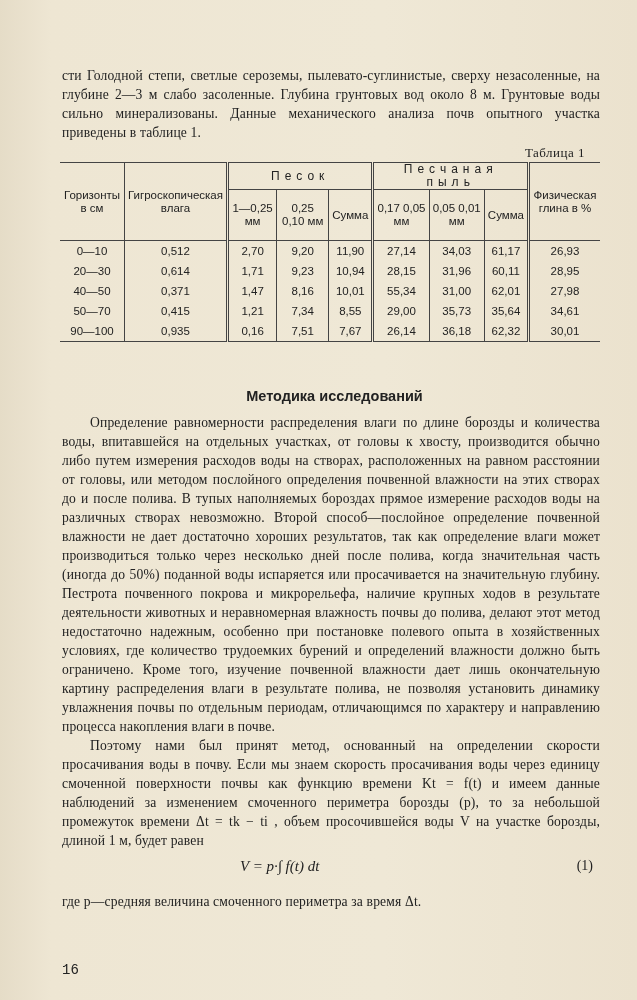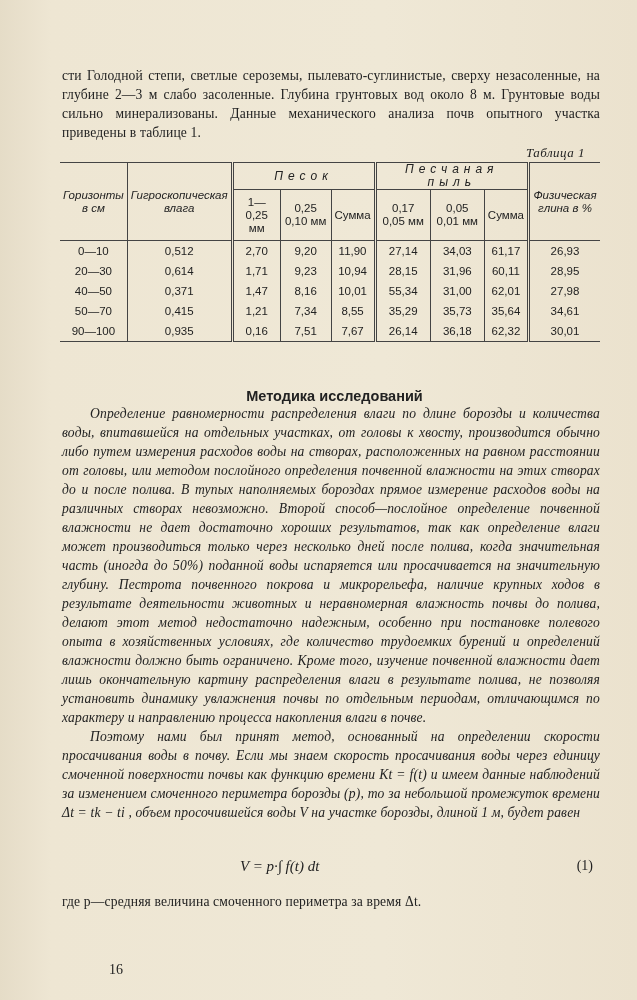--- a/index.html
+++ b/index.html
@@ -16,47 +16,47 @@
   }
   .text {
     position: absolute; left: 62px; width: 538px;
     font-size: 13.6px; line-height: 19px; text-align: justify;
     letter-spacing: 0.15px;
   }
   .text p { margin: 0; text-indent: 28px; }
   .text p.noindent { text-indent: 0; }
   .caption {
     position: absolute; right: 52px; top: 145px;
-    font-style: italic; font-size: 13px; letter-spacing: 0.5px;
+    font-size: 13px; letter-spacing: 0.5px;
   }
   table.t1 {
     position: absolute; left: 60px; top: 162px; width: 540px;
     border-collapse: collapse; font-size: 11.5px; line-height: 13px;
     font-family: "Liberation Sans", "DejaVu Sans", sans-serif;
   }
   table.t1 th, table.t1 td { padding: 0 3px; text-align: center; vertical-align: middle; font-weight: normal; }
-  table.t1 thead tr.h1 th { height: 20px; font-style: italic; }
+  table.t1 thead tr.h1 th { height: 20px; }
   table.t1 thead tr.h2 th { height: 50px; }
   table.t1 thead { border-top: 1px solid #444; border-bottom: 1px solid #444; }
   table.t1 thead tr.h1 th.grp { border-bottom: 1px solid #444; letter-spacing: 5px; font-size: 12px; }
   table.t1 .vb { border-left: 1px solid #444; }
   table.t1 .dvb { border-left: 3px double #444; }
   table.t1 tbody tr:first-child td { }
   table.t1 tbody td { height: 20px; font-size: 11.5px; }
   table.t1 tbody { border-bottom: 1px solid #444; }
   h2.sec {
     position: absolute; left: 0; width: 637px; top: 372px;
     text-align: center; font-weight: bold; font-size: 14.5px; margin: 16px;
     font-family: "Liberation Sans", "DejaVu Sans", sans-serif;
   }
   .formula {
     position: absolute; left: 240px; top: 858px; font-size: 15px; font-style: italic;
   }
   .eqno { position: absolute; right: 44px; top: 858px; font-size: 14px; }
-  .pagenum { position: absolute; left: 62px; top: 962px; font-size: 14px; font-family: Liberation Serif, serif; margin-left: 47px; }
+  .pagenum { position: absolute; left: 62px; top: 962px; font-size: 14px; font-family: Liberation Mono, monospace; }
 </style>
 </head>
 <body>
 
 <div class="page">
 
   <div class="text" style="top:66px;">
     <p class="noindent">сти Голодной степи, светлые сероземы, пылевато-суглинистые, сверху незасоленные, на глубине 2—3 м слабо засоленные. Глубина грунтовых вод около 8 м. Грунтовые воды сильно минерализованы. Данные механического анализа почв опытного участка приведены в таблице 1.</p>
   </div>
 
@@ -113,42 +113,42 @@
         <td class="vb">31,00</td>
         <td class="vb">62,01</td>
         <td class="dvb">27,98</td>
       </tr>
       <tr>
         <td>50—70</td>
         <td class="vb">0,415</td>
         <td class="dvb">1,21</td>
         <td class="vb">7,34</td>
         <td class="vb">8,55</td>
-        <td class="dvb">35,29</td>
+        <td class="dvb">29,00</td>
         <td class="vb">35,73</td>
         <td class="vb">35,64</td>
         <td class="dvb">34,61</td>
       </tr>
       <tr>
         <td>90—100</td>
         <td class="vb">0,935</td>
         <td class="dvb">0,16</td>
         <td class="vb">7,51</td>
         <td class="vb">7,67</td>
         <td class="dvb">26,14</td>
         <td class="vb">36,18</td>
         <td class="vb">62,32</td>
         <td class="dvb">30,01</td>
       </tr>
     </tbody>
   </table>
 
   <h2 class="sec">Методика исследований</h2>
 
-  <div class="text" style="top:404px;font-style:italic;">
+  <div class="text" style="top:413px;">
     <p>Определение равномерности распределения влаги по длине борозды и количества воды, впитавшейся на отдельных участках, от головы к хвосту, производится обычно либо путем измерения расходов воды на створах, расположенных на равном расстоянии от головы, или методом послойного определения почвенной влажности на этих створах до и после полива. В тупых наполняемых бороздах прямое измерение расходов воды на различных створах невозможно. Второй способ—послойное определение почвенной влажности не дает достаточно хороших результатов, так как определение влаги может производиться только через несколько дней после полива, когда значительная часть (иногда до 50%) поданной воды испаряется или просачивается на значительную глубину. Пестрота почвенного покрова и микрорельефа, наличие крупных ходов в результате деятельности животных и неравномерная влажность почвы до полива, делают этот метод недостаточно надежным, особенно при постановке полевого опыта в хозяйственных условиях, где количество трудоемких бурений и определений влажности должно быть ограничено. Кроме того, изучение почвенной влажности дает лишь окончательную картину распределения влаги в результате полива, не позволяя установить динамику увлажнения почвы по отдельным периодам, отличающимся по характеру и направлению процесса накопления влаги в почве.</p>
     <p>Поэтому нами был принят метод, основанный на определении скорости просачивания воды в почву. Если мы знаем скорость просачивания воды через единицу смоченной поверхности почвы как функцию времени Kt = f(t) и имеем данные наблюдений за изменением смоченного периметра борозды (p), то за небольшой промежуток времени Δt = tk − ti , объем просочившейся воды V на участке борозды, длиной 1 м, будет равен</p>
   </div>
 
   <div class="formula">
     <span>V = p·∫ f(t) dt</span>
   </div>
   <div class="eqno">(1)</div>
 
   <div class="text" style="top:892px;">

